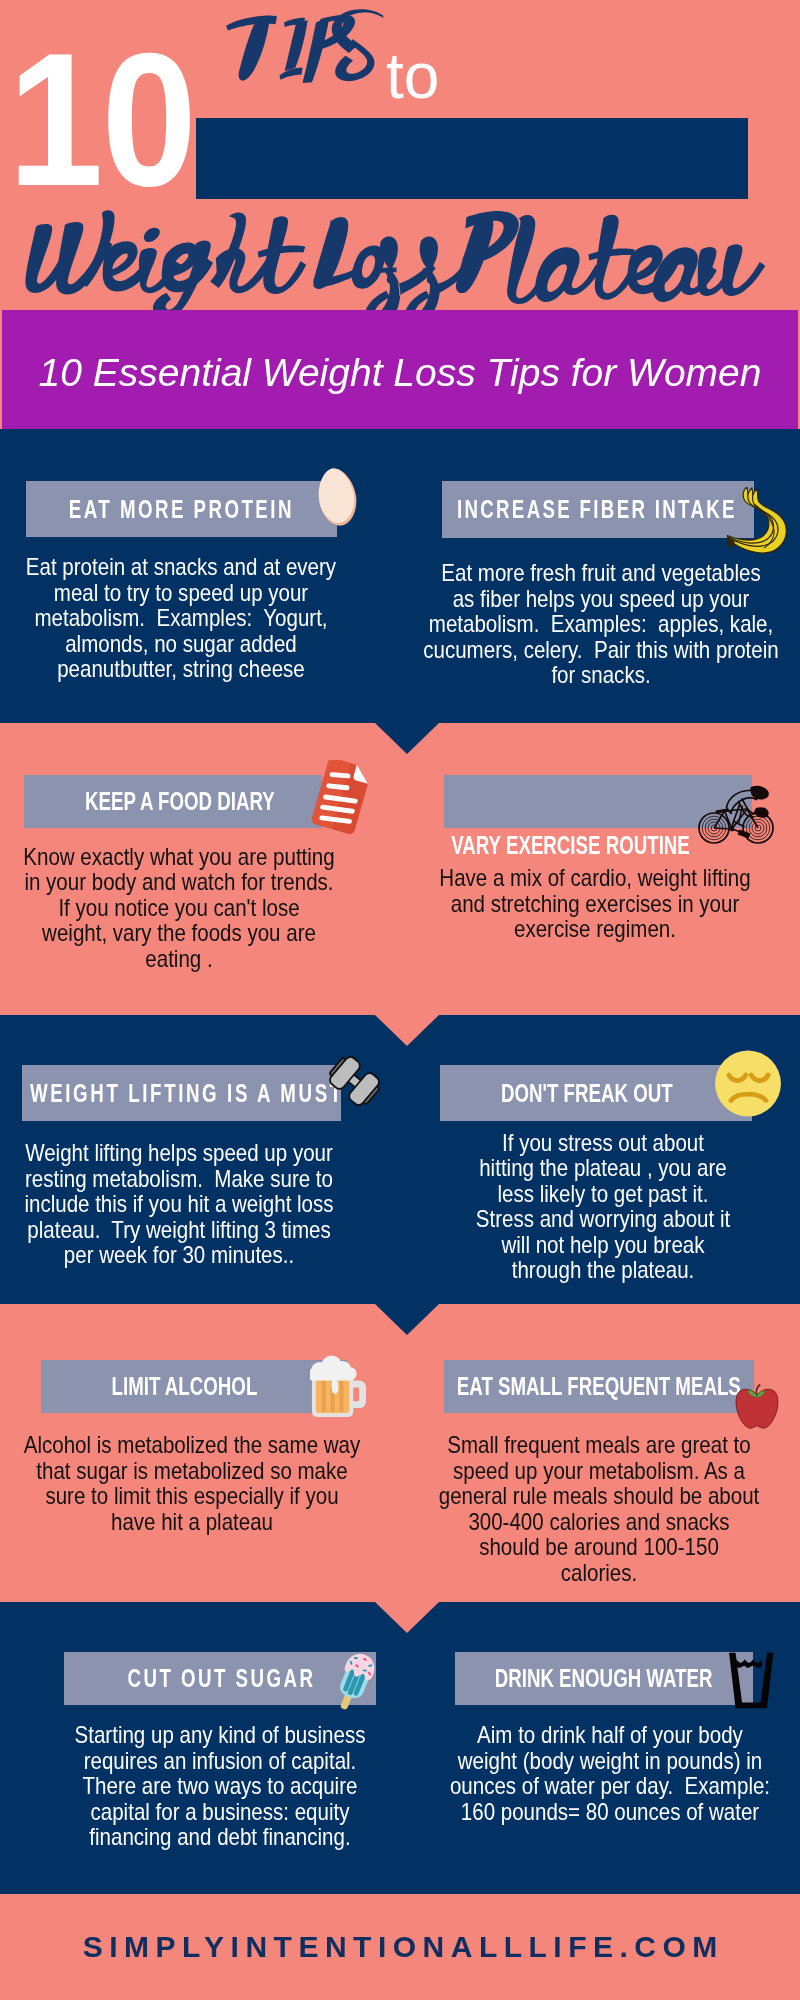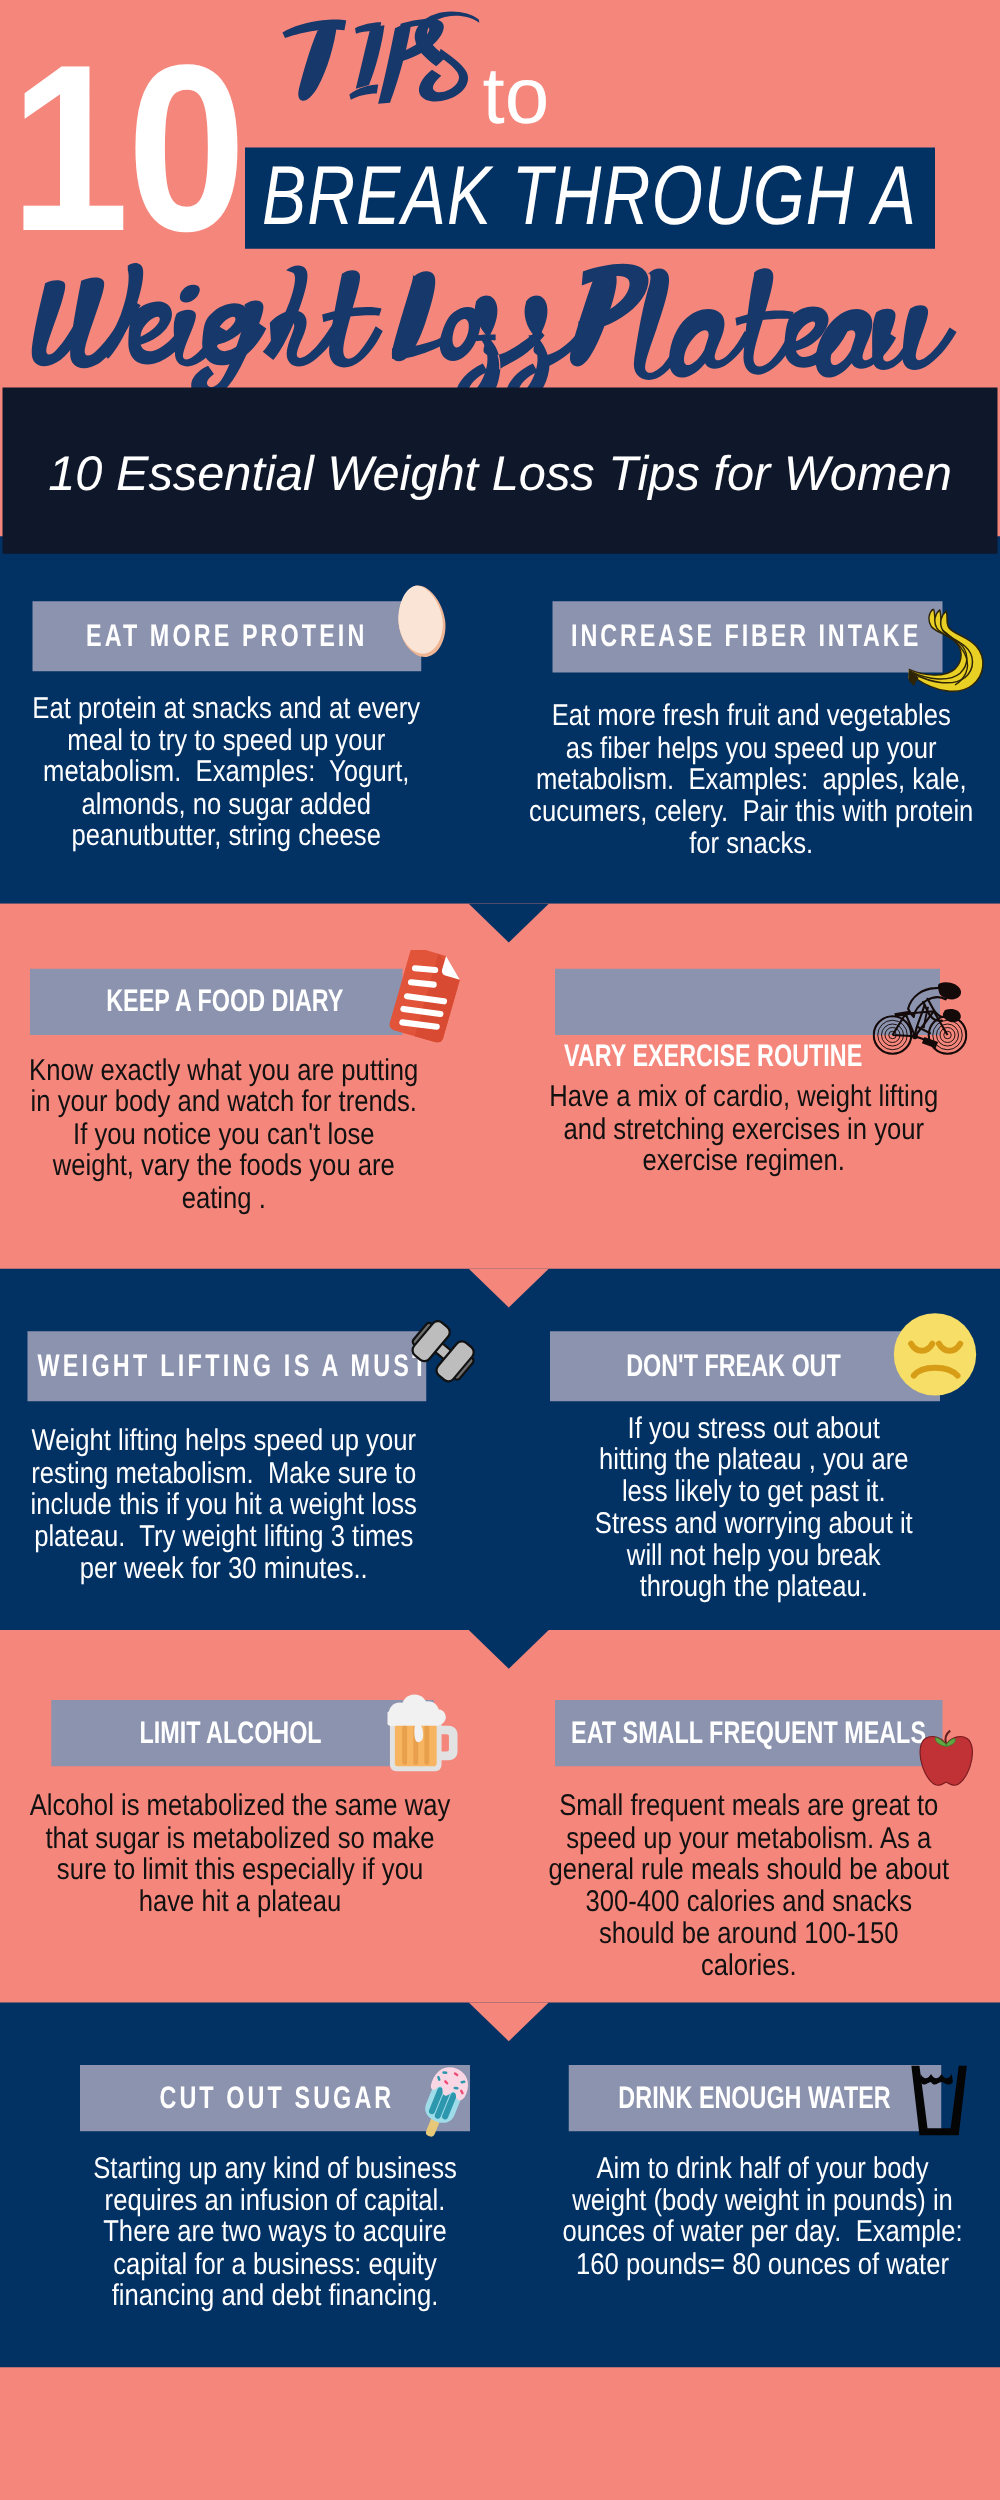--- a/index.html
+++ b/index.html
@@ -14,21 +14,21 @@
   .hdr-to{position:absolute;left:386px;top:44px;font-size:64px;line-height:1;
           font-weight:400;color:#fff;}
   .hdr-box{position:absolute;left:196px;top:118px;width:552px;height:81px;background:#023164;}
   .hdr-break{position:absolute;left:196px;top:116px;width:552px;height:81px;
              display:flex;align-items:center;justify-content:center;
              font-size:67px;font-weight:400;font-style:italic;color:#fff;letter-spacing:1.2px;}
   .hdr-break span{display:inline-block;transform:scaleX(0.79);white-space:nowrap;}
   .hdr-script{position:absolute;left:24px;top:206px;width:749px;height:124px;overflow:visible;}
 
   
-  .subtitle{position:absolute;left:2px;top:310px;width:796px;height:133px;padding-top:6px;box-sizing:border-box;background:#0f172a;
+  .subtitle{position:absolute;left:2px;top:310px;width:796px;height:119px;padding-top:6px;box-sizing:border-box;background:#a21caf;
             display:flex;flex-direction:column;align-items:center;justify-content:center;z-index:2;}
   .subtitle div{font-size:39px;line-height:48px;color:#fff;font-style:italic;white-space:nowrap;}
 
   
   .band{position:absolute;left:0;width:800px;}
   .chev{position:absolute;left:375px;width:0;height:0;z-index:3;
         border-left:32px solid transparent;border-right:32px solid transparent;}
   .tip-label{position:absolute;background:#8C93AF;z-index:4;}
   .tip-title-wrap{position:absolute;display:flex;align-items:center;justify-content:center;z-index:5;}
   .tip-title-wrap span{font-size:25px;font-weight:700;color:#fff;white-space:nowrap;
@@ -68,23 +68,20 @@
 <path d="M61.5 67.5 C68 62.6 77 59.6 84.6 59.6 L83.4 66.8 C76.2 66.8 68 68.8 62.6 71.8 Z"></path>
 <path d="M98 14.6 C102.5 12.2 107 10.8 111 10.4 C108.5 28 101 56 94 74.2 L84.5 75 C89.5 56 94.5 32 98 14.6 Z"></path>
 <path d="M102.5 11 C110 8.8 120 6.6 127.5 7 C134 7.4 137.6 9.8 137 14.4 C136 21.3 128.5 29.4 118 35 C111.5 38.6 104.5 41 99 41.8 L97.6 35.2 C102.6 34 108.4 31.6 113.6 28.4 C120.8 24 125 19 125.4 15.6 C125.6 13 123.2 12 118.6 12.4 C113.4 12.8 107 14 101.8 15.6 Z"></path>
 <path d="M165.5 10.2 C159 5.4 148.5 3.4 139 5.3 C129 7.3 122.5 13.6 124 20.7 C125.2 26.4 131.5 31.6 139.4 37.2 L131 45 C122 38.4 115.2 31.8 114 23.6 C112.5 13.3 122.3 3.9 136.2 1.8 C147.2 0.1 158.7 2.6 165 7.6 Z"></path>
 <path d="M134.5 31 C143.5 37.4 152.6 43.6 155.5 50.2 C159 58.5 152.2 67.8 140 71.6 C129.8 74.8 120.4 72.8 117.9 67.3 C115.4 62 119.6 53.8 127.6 47.8 L135 52.6 C129.7 57.2 127.3 61.4 128.8 63.8 C130.5 66.6 136.2 66.4 141.3 63.8 C147.2 60.8 150.3 56 148.8 51.8 C147.2 47.2 140.9 42.4 132.8 36.8 Z"></path>
 </g>
 </svg>
     </div>
   <div class="hdr-to">to</div>
   <div class="hdr-box"></div>
-  <div class="hdr-break">
-      <span>BREAK THROUGH A</span>
-    </div>
   <div class="hdr-script">
       <svg width="745" height="123" viewBox="0 0 800 132" style="display:block">
 <g fill="#17386B">
 
 <path d="M13 22 C18 19 26 18.5 29 21 C31.5 23 30 29 27 39 C21.5 56 15 72 14 79 C13.5 84 17 85 22 80 C29 73.5 37 60 44 46 L52 51 C43 70 32 85 23 90 C11 97 1 93 1.5 81 C2 69 7 47 13 22 Z"></path>
 
 <path d="M44 20 C50 17 59 16 62.5 19 C65 21 63.5 28 60 38 C54.5 55 48 72 47 80 C46.5 85 51 86 57 80 C66 72 77 56 87 36 L95 41 C83 64 69 85 59 91 C46 99 34 95 34.5 82 C35 69 39 45 44 20 Z"></path>
 
 <path d="M84 7 C89 3 96 4 97 10 C98.5 19 93 40 84 60 C78.5 72 72 82 67 87 L60 80 C66 74 73 62 78 49 C84 33 86 17 84 11 Z"></path>
 
@@ -391,13 +388,14 @@
         <span style="letter-spacing: 0px; text-indent: 0px;">DRINK ENOUGH WATER</span>
       </div>
       <div class="tip-body" style="left: 390px; top: 1722px; width: 440px; color: rgb(255, 255, 255);">
         <i>Aim to drink half of your body</i>
         <i>weight (body weight in pounds) in</i>
         <i>ounces of water per day.  Example:</i>
         <i>160 pounds= 80 ounces of water</i>
       </div>
     </div>
 
+  <div class="footer-text">SIMPLYINTENTIONALLLIFE.COM</div>
 </div>
 
 </body></html>

